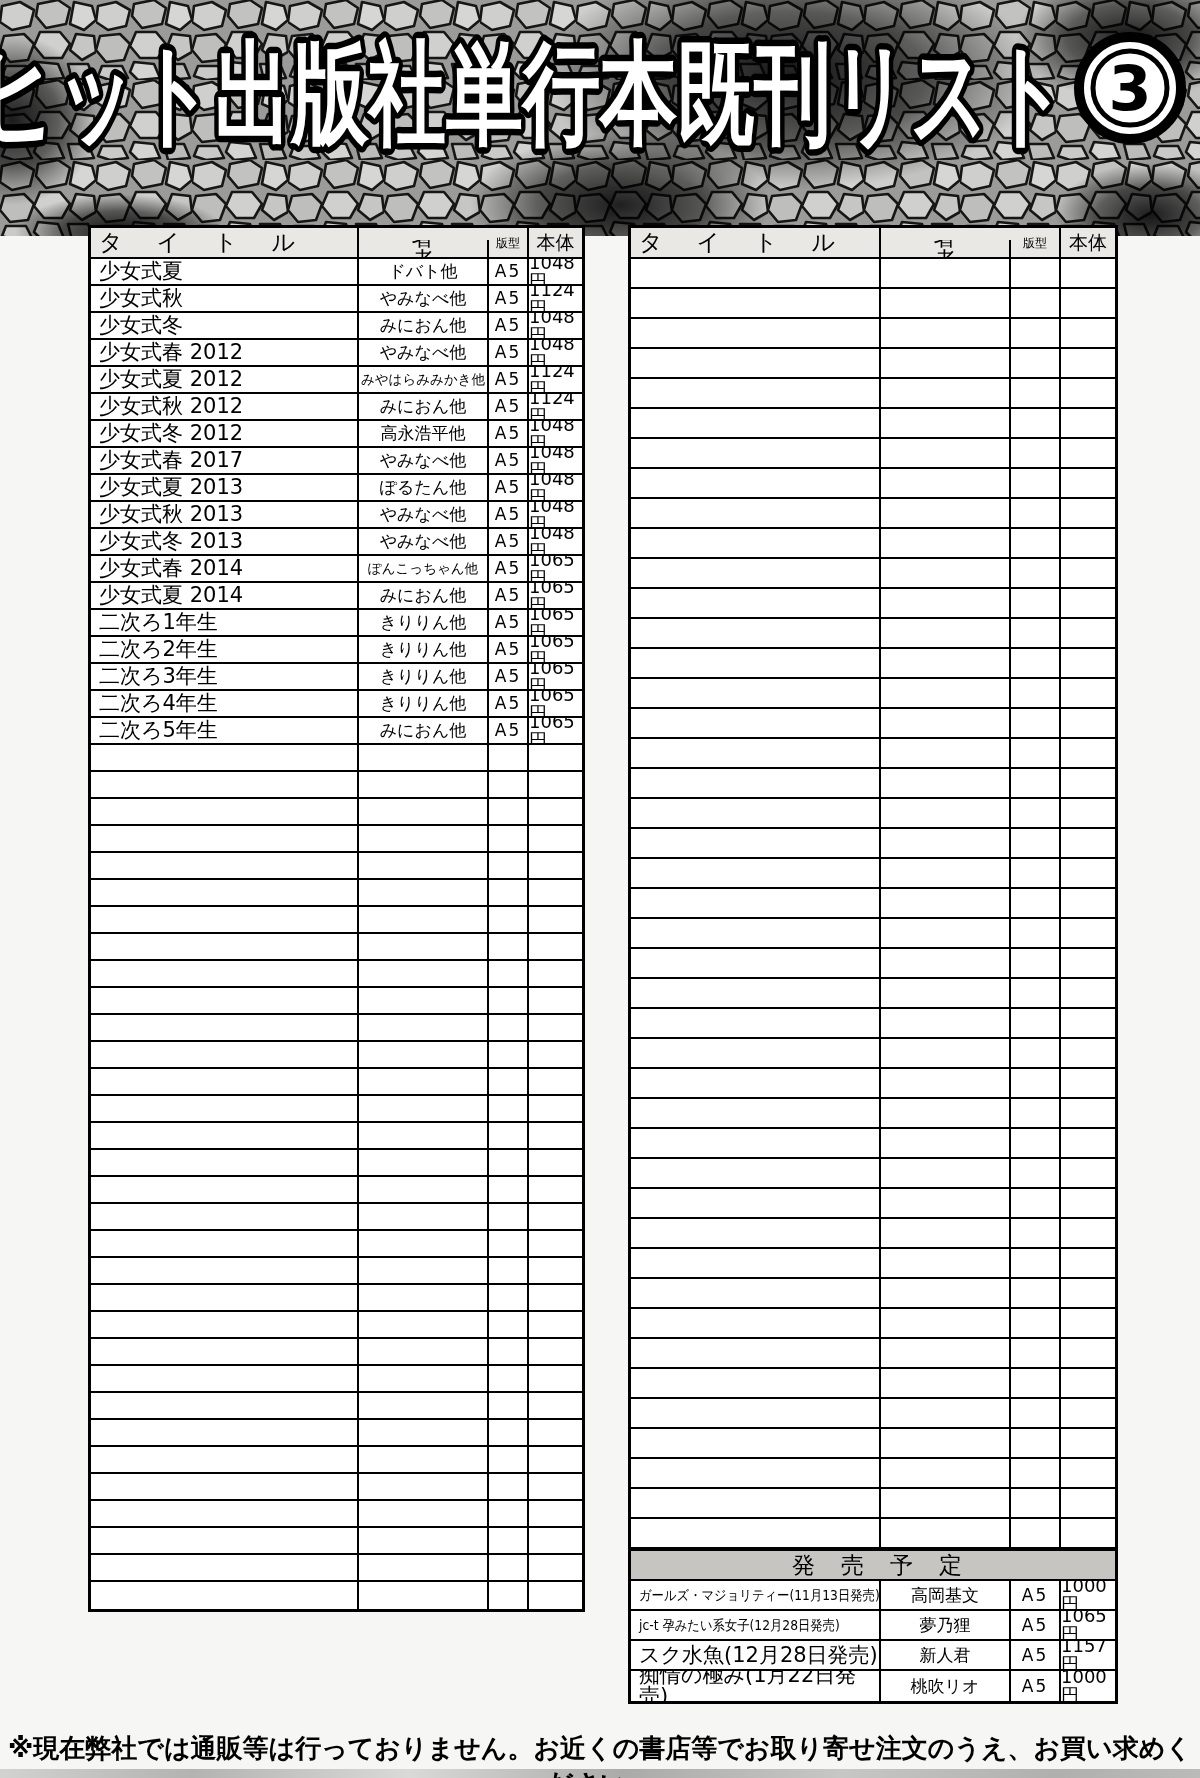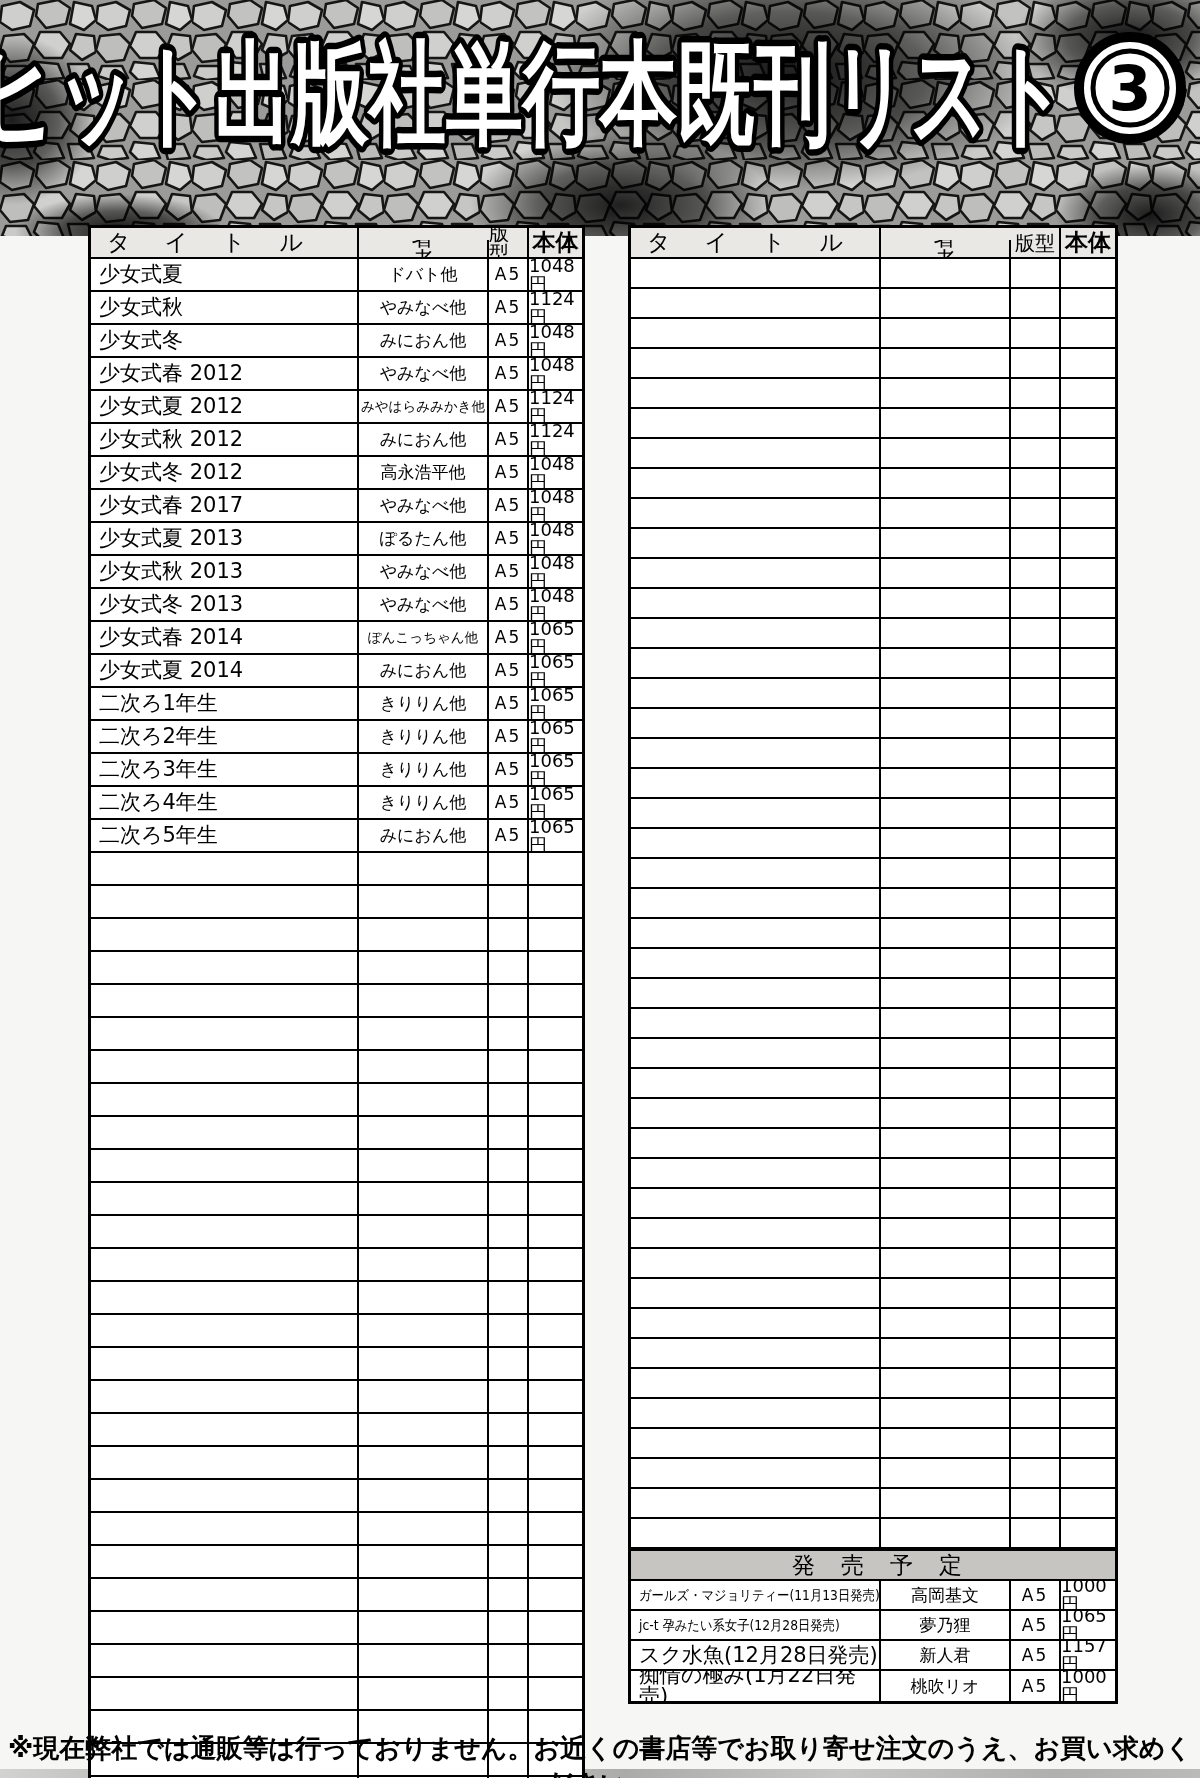--- a/index.html
+++ b/index.html
@@ -12,35 +12,35 @@
   
   .banner { position:absolute; top:0; left:0; width:1200px; height:236px; }
   .banner svg { display:block; }
   
   .book-table {
     position:absolute; background:#fff; border:3px solid #000; box-sizing:border-box; z-index:2;
   }
   #left-table  { left:88px;  top:225px; width:497px; }
   #right-table { left:628px; top:225px; width:490px; }
   .row { display:grid; border-bottom:2px solid #000; box-sizing:border-box; }
-  #left-table  .row { grid-template-columns:268px 130px 40px 1fr; height:33px; }
+  #left-table  .row { grid-template-columns:268px 130px 40px 1fr; height:27px; }
   #right-table .row { grid-template-columns:250px 130px 50px 1fr; height:30px; }
   #left-tbody .row:last-child, #upcoming-tbody .row:last-child { border-bottom:0; }
   .cell {
     border-right:2px solid #000; display:flex; align-items:center;
     overflow:hidden; box-sizing:border-box; line-height:1;
   }
   .cell:last-child { border-right:0; }
   .header-row { background:#e9e8e4; }
   #left-table .header-row { height:31px; }
   #right-table .header-row { height:31px; }
-  .header-row .c-title  { padding-left:16px; font-size:23px; letter-spacing:34px; font-weight:500; }
+  .header-row .c-title  { padding-left:8px; font-size:23px; letter-spacing:34px; font-weight:500; }
   .header-row .c-author { justify-content:center; font-size:23px; letter-spacing:40px; padding-left:40px; font-weight:500;margin-top:12px; }
-  .header-row .c-format { justify-content:center; font-size:20px; letter-spacing:0; }
-  .header-row .c-price  { justify-content:center; font-size:23px; font-weight:700; }
+  .header-row .c-format { justify-content:center; font-size:12px; letter-spacing:0; }
+  .header-row .c-price  { justify-content:center; font-size:19px; font-weight:400; }
   .c-title  { padding-left:8px; font-size:21px; }
   .c-author { justify-content:center; font-size:17px; text-align:center; }
   .c-format { justify-content:center; font-size:17px; letter-spacing:2px; }
   .c-price  { justify-content:center; font-size:18px; }
   .cell span.small  { font-size:13.5px; }
   .cell span.xsmall { font-size:14px; transform:scaleX(.88); transform-origin:left center;
                       display:inline-block; white-space:nowrap; }
   .upcoming-header {
     height:32px; background:#c6c5c1; border-top:2px solid #000; border-bottom:2px solid #000;
     display:flex; align-items:center; justify-content:center;

